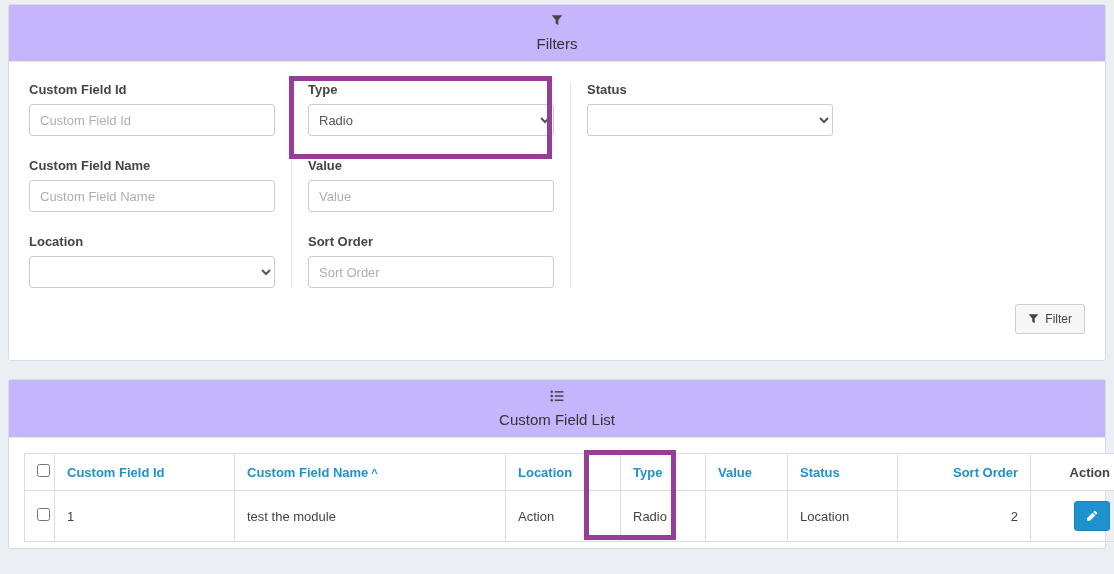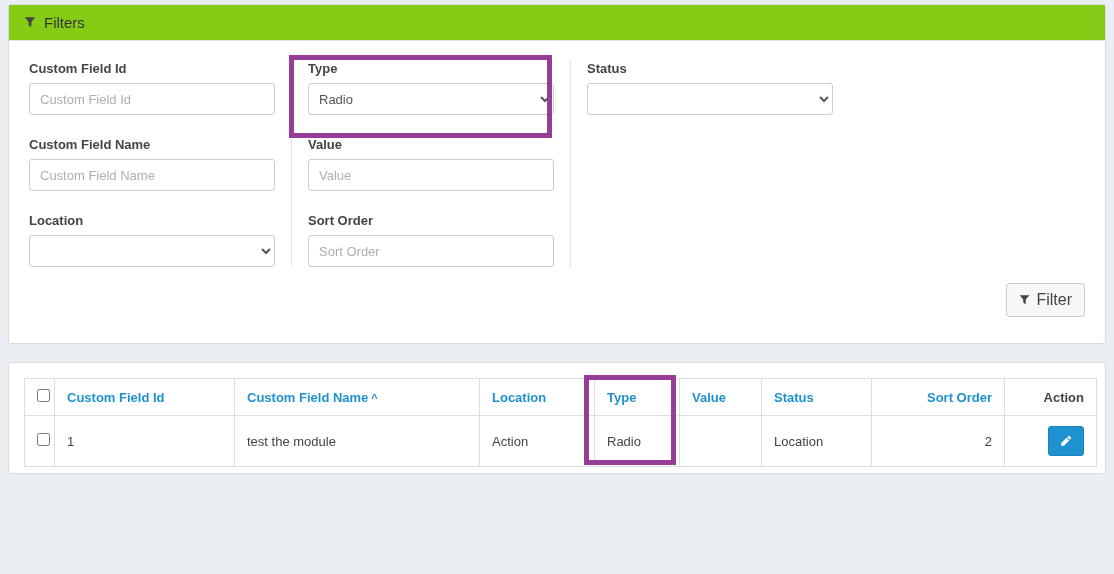--- a/index.html
+++ b/index.html
@@ -15,28 +15,29 @@
   .page { padding: 4px 8px; }
 
   
   .panel {
     background: #fff;
     border: 1px solid #d9dcde;
     border-radius: 3px;
   }
   .panel + .panel { margin-top: 18px; }
   .panel-heading {
-    background: #84cc16;
+    background: #c4b5fd;
     border-bottom: 1px solid #e2e4e6;
     padding: 9px 15px;
     font-size: 15px;
     color: #333;
     display: flex;
     align-items: center;
     gap: 8px;
+    flex-direction: column;
   }
   .panel-heading .icon { color: #444; display: inline-flex; }
 
   
   .filters-body {
     position: relative;
     padding: 20px 20px 26px 20px;
   }
   .filters-row { display: flex; align-items: stretch; }
   .fcol { width: 246px; }
@@ -69,21 +70,21 @@
     text-align: right;
   }
   .btn-filter {
     display: inline-flex;
     align-items: center;
     gap: 6px;
     background: #f7f7f7;
     border: 1px solid #ccc;
     border-radius: 3px;
     color: #444;
-    font-size: 16px;
+    font-size: 12px;
     font-family: inherit;
     padding: 7px 12px;
     cursor: pointer;
   }
   .btn-filter .icon { color: #444; display: inline-flex; }
 
   
   .hl-box {
     position: absolute;
     border: 5px solid #963d97;
@@ -109,21 +110,21 @@
     text-align: left;
     vertical-align: middle;
     overflow: hidden;
     white-space: nowrap;
   }
   thead th { font-weight: bold; background: #fff; }
   .sort-link { color: #1e91cf; text-decoration: none; font-weight: bold; cursor: pointer; }
   .sort-caret { color: #1e91cf; font-size: 11px; margin-left: 3px; }
   .col-check { width: 30px; text-align: center; }
   .col-id { width: 180px; }
-  .col-name { width: 245px; }
+  .col-name { width: 271px; }
   .col-location { width: 115px; }
   .col-type { width: 85px; }
   .col-value { width: 82px; }
   .col-status { width: 110px; }
   .col-sort { width: 133px; }
   .col-action { width: 92px; margin-left: 6px; }
   .txt-right { text-align: right; }
   th.col-action { text-align: right; color: #444; }
   td.cell-action { text-align: right; }
   tbody td { height: 47px; }
@@ -226,20 +227,33 @@
                 <path fill="currentColor" d="M1 1h14l-5.2 6.2V14l-3.6-1.9V7.2L1 1z"></path>
               </svg>
           </span>
           <span>Filter</span>
         </button>
       </div>
     </div>
   </div>
 
   <div class="panel">
+    <div class="panel-heading">
+      <span class="icon">
+        <svg width="14" height="14" viewBox="0 0 16 16" fill="currentColor">
+          <circle cx="2" cy="3.2" r="1.4"></circle>
+            <circle cx="2" cy="8" r="1.4"></circle>
+            <circle cx="2" cy="12.8" r="1.4"></circle>
+          <rect x="5.4" y="2.4" width="10" height="1.7"></rect>
+            <rect x="5.4" y="7.2" width="10" height="1.7"></rect>
+            <rect x="5.4" y="12" width="10" height="1.7"></rect>
+        </svg>
+      </span>
+      <span>Custom Field List</span>
+    </div>
 
     <div class="list-body">
       <div class="table-wrap">
         <table>
           <thead>
             <tr>
               <th class="col-check">
                 <input type="checkbox" style="">
               </th>
               <th class="col-id">

